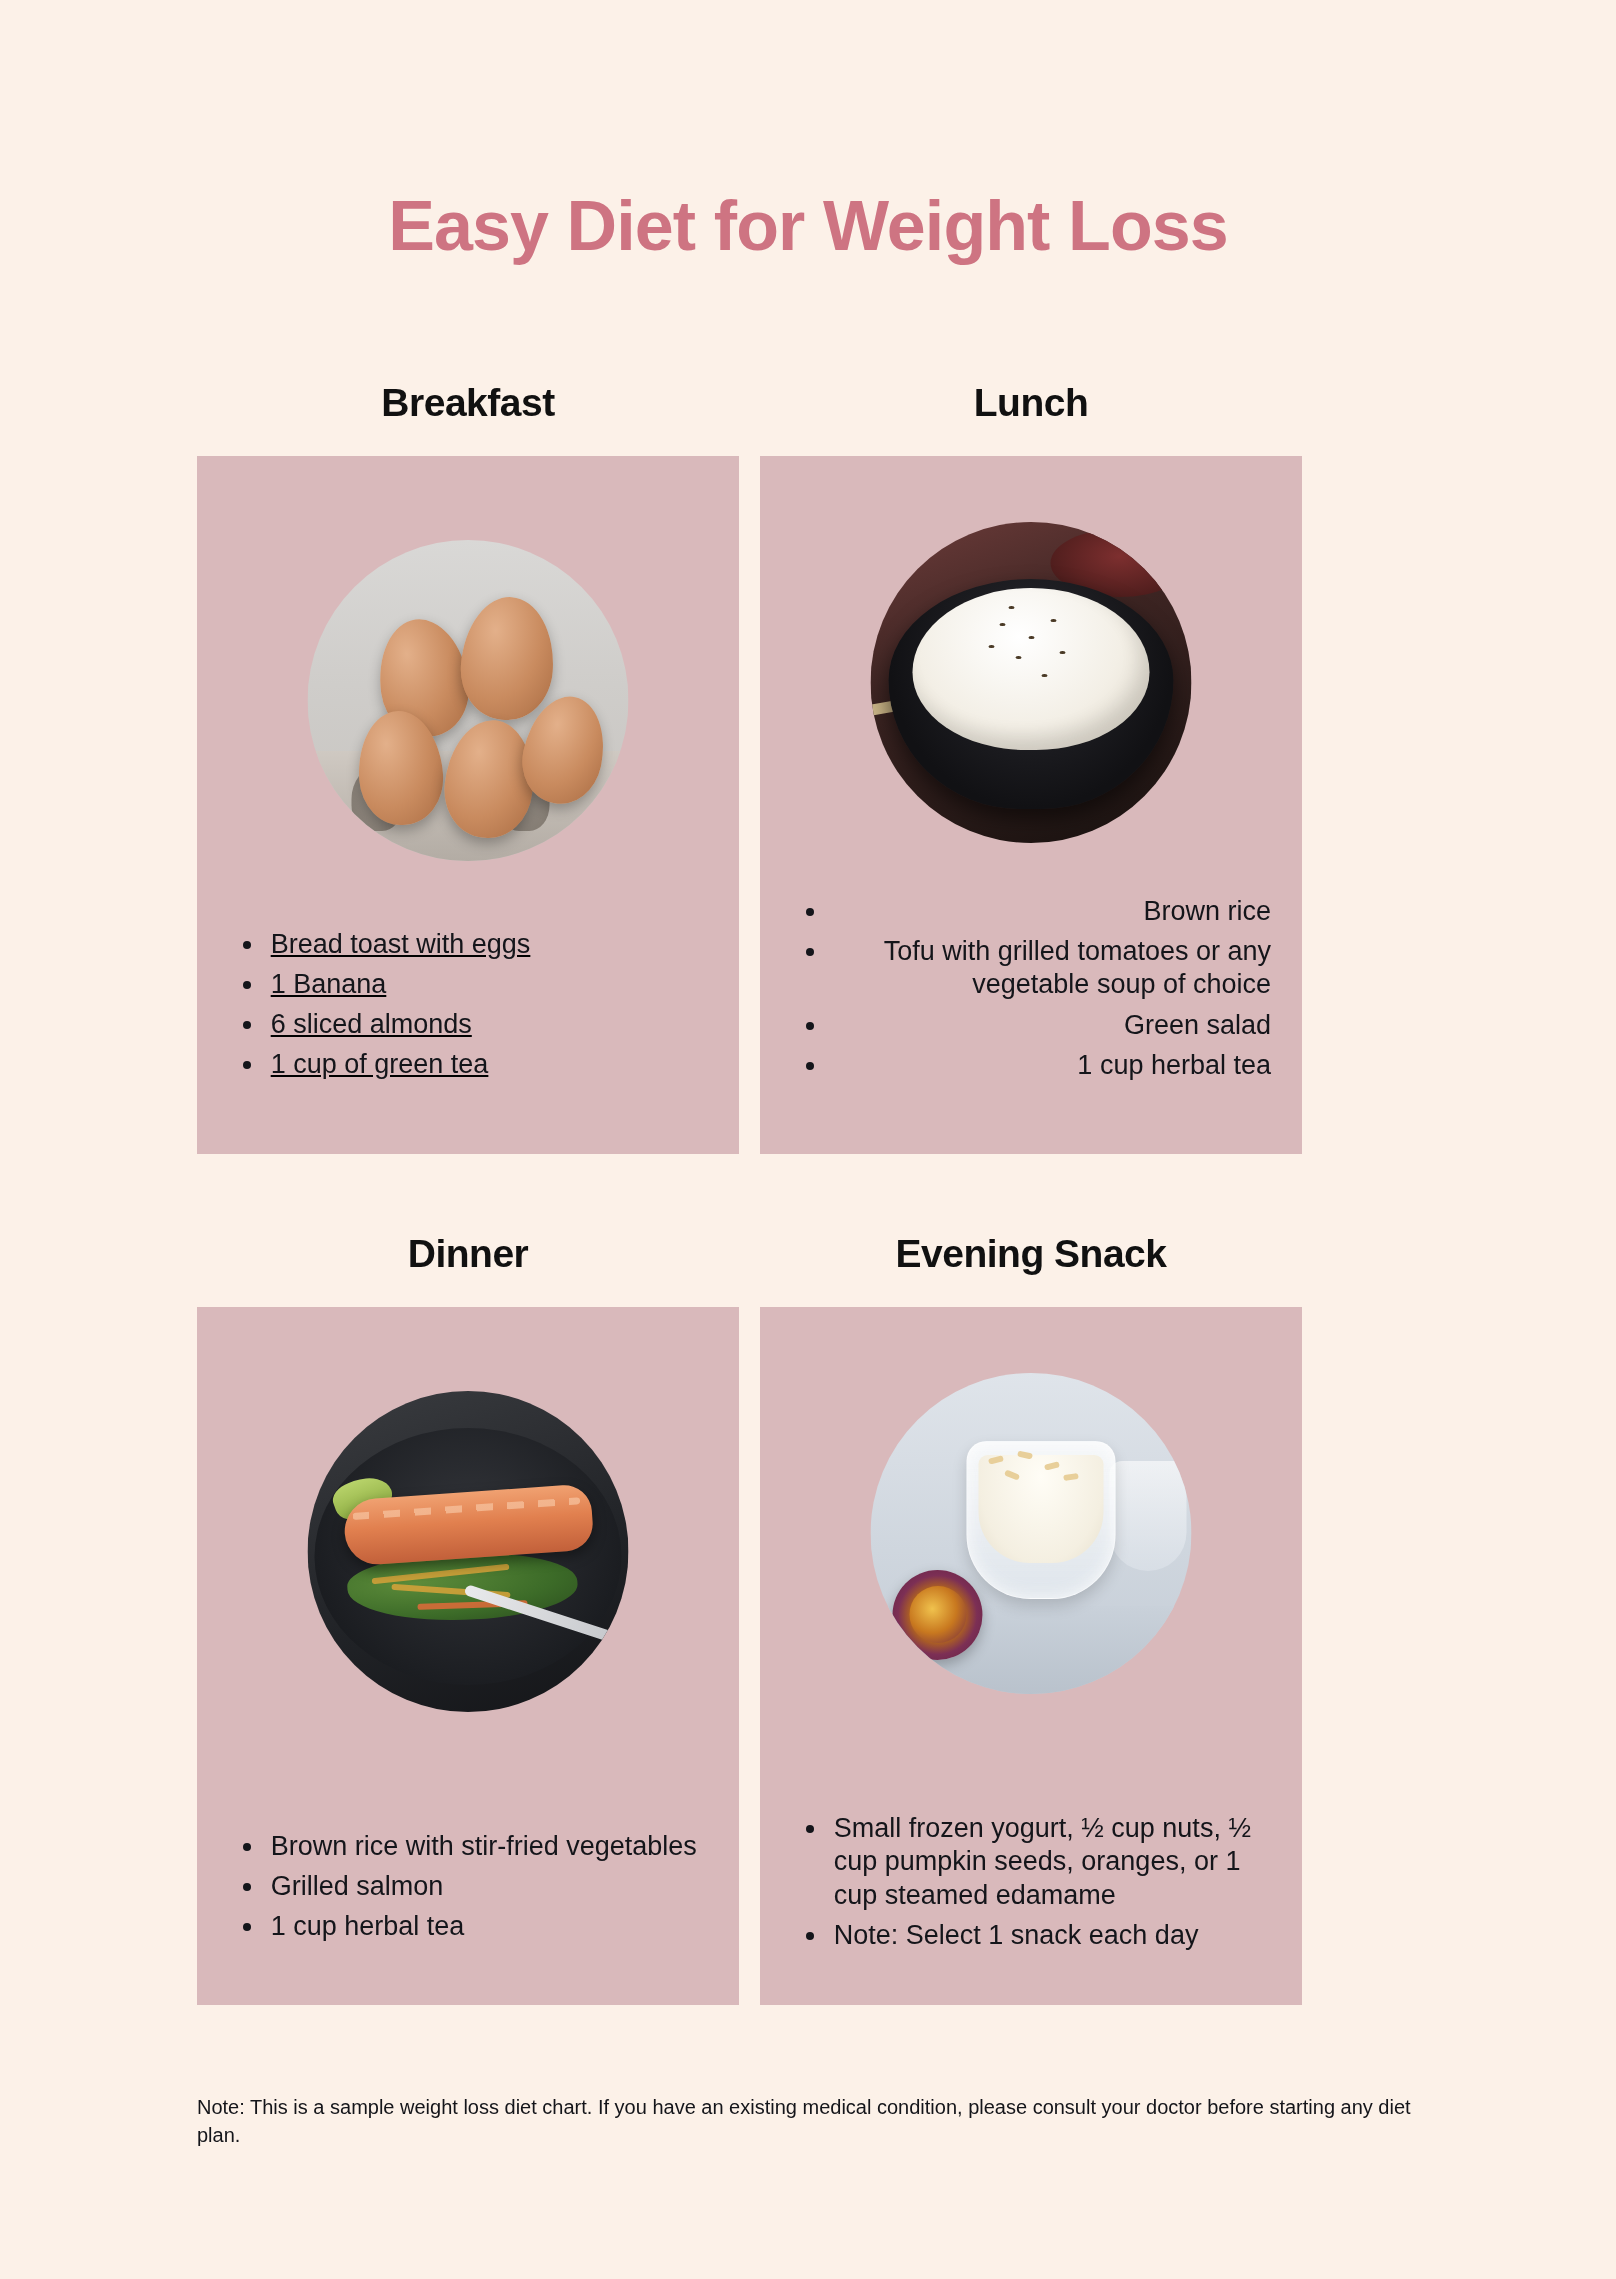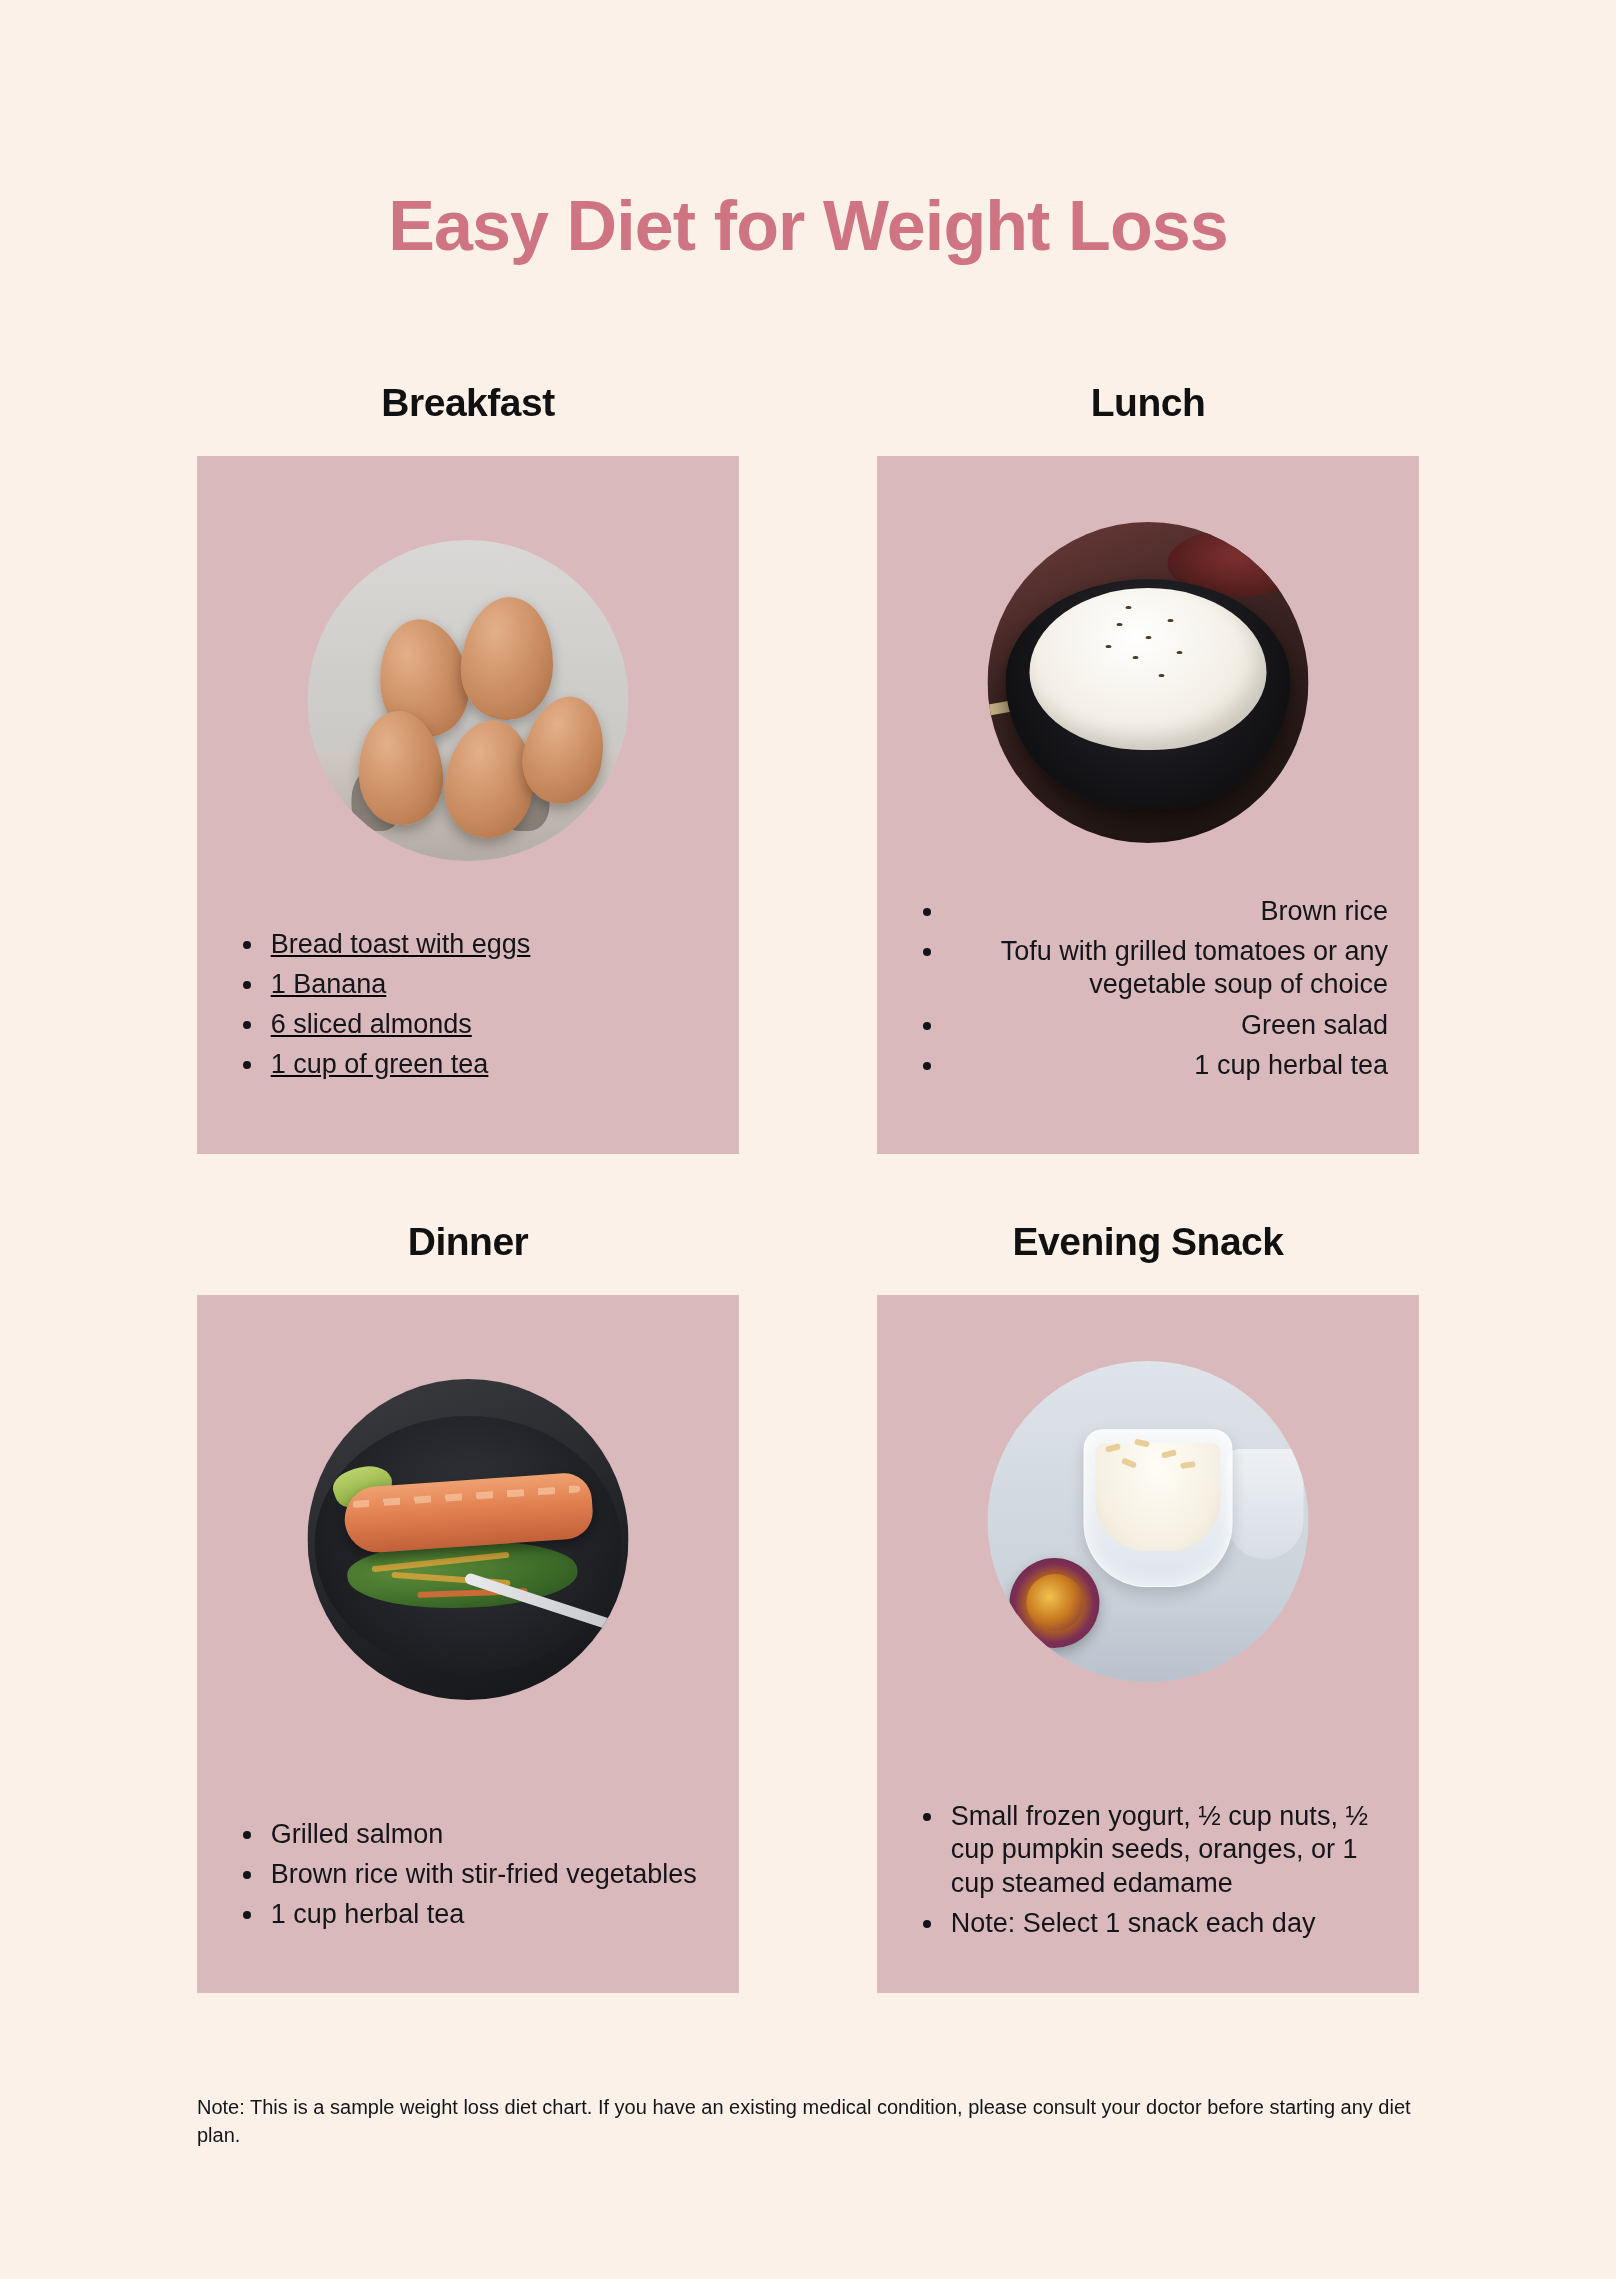--- a/index.html
+++ b/index.html
@@ -30,20 +30,21 @@
     line-height: 1.05;
   }
   .grid {
     margin: 0 auto;
     width: 1231px;
     display: grid;
     grid-template-columns: 551px 551px;
     column-gap: 129px;
     row-gap: 0px;
     padding-top: 101px;
+    gap: 12px;
   }
   .cell {
     display: block;
   }
   .cell-head {
     text-align: center;
     font-size: 39px;
     font-weight: bold;
     color: #111111;
     margin-bottom: 31px;
@@ -318,22 +319,22 @@
             <div class="lime"></div>
             <div class="greens"></div>
             <div class="noodle n1"></div>
             <div class="noodle n2"></div>
             <div class="noodle n3"></div>
             <div class="salmon"></div>
             <div class="fork"></div>
           </div>
         </div>
         <ul class="items pos-dinner">
+          <li>Brown rice with stir-fried vegetables</li>
           <li>Grilled salmon</li>
-          <li>Brown rice with stir-fried vegetables</li>
           <li>1 cup herbal tea</li>
         </ul>
       </div>
     </div>
 
     <div class="cell" style="margin-top:66px">
       <div class="cell-head">Evening Snack</div>
       <div class="card">
         <div class="photo-wrap snack">
           <div class="photo ph-yog">

